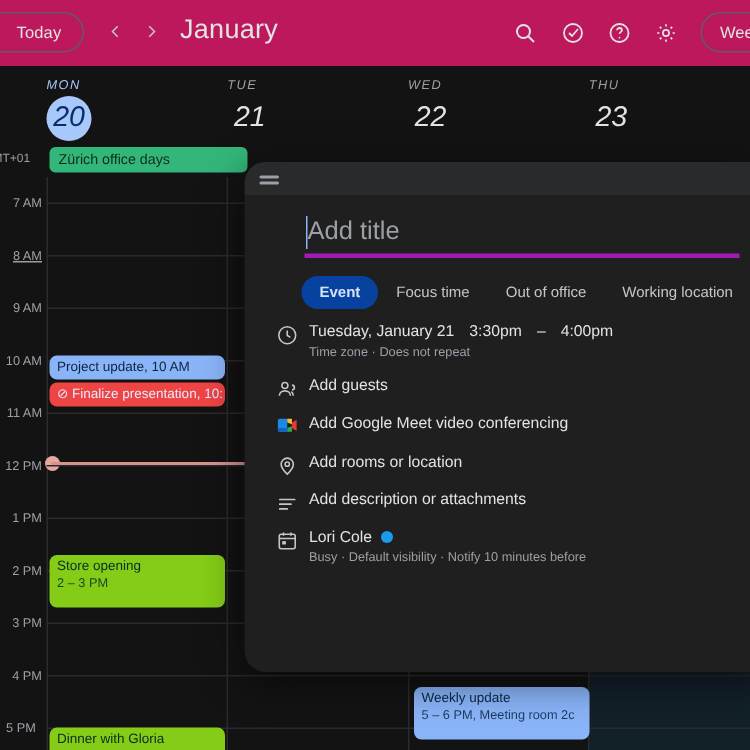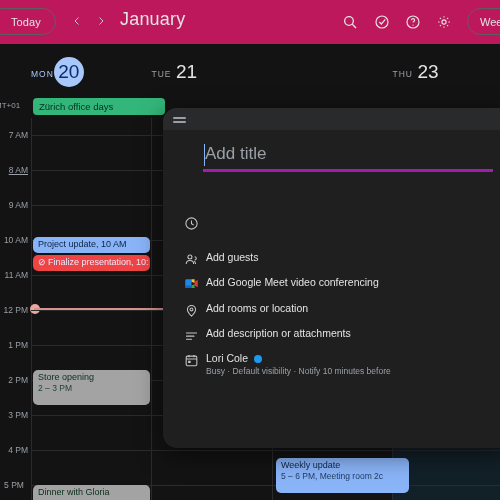--- a/index.html
+++ b/index.html
@@ -53,21 +53,21 @@
     font-size: 11px; display: flex; align-items: center; white-space: nowrap;
   }
 
   
   #dayheader {
     position: absolute; left: 0; top: 44px; width: 500px; height: 52px;
     background: #131314;
   }
   .daycol {
     position: absolute; top: 0; width: 108px; height: 52px;
-    display: flex; align-items: center;
+    display: flex; flex-direction: column; align-items: flex-start; font-style: italic;
   }
   .dow {
     font-size: 8.5px; letter-spacing: 1px; color: #9aa0a6;
     margin-top: 7px; text-transform: uppercase;
   }
   .dnum {
     font-size: 19px; color: #e3e3e3; margin-top: 3px;
     width: 30px; height: 30px; line-height: 30px; text-align: center;
     border-radius: 50%;
   }
@@ -112,21 +112,21 @@
 
   
   .ev {
     position: absolute; border-radius: 5px; overflow: hidden;
     font-size: 9px; line-height: 11px; padding: 2px 5px;
     white-space: nowrap;
   }
   .ev .t2 { font-size: 8.5px; opacity: .85; }
   .ev-blue  { background: #8ab4f8; color: #0b2545; }
   .ev-purple{ background: #ef4444; color: #ece9ff; }
-  .ev-green { background: #a3a3a3; color: #0b2e1d; }
+  .ev-green { background: #84cc16; color: #0b2e1d; }
 
   
   #nowline {
     position: absolute; left: 34px; right: 0; top: 190px;
     height: 2px; background: #d9938f;
   }
   #nowdot {
     position: absolute; left: 30px; top: 186px;
     width: 10px; height: 10px; border-radius: 50%; background: #e8a8a2;
   }
@@ -245,20 +245,24 @@
   </div>
 
   <div id="dayheader">
       <div class="daycol today" style="left: 31px;">
         <div class="dow">MON</div>
         <div class="dnum">20</div>
       </div>
       <div class="daycol" style="left: 151.5px;">
         <div class="dow">TUE</div>
         <div class="dnum">21</div>
+      </div>
+      <div class="daycol" style="left: 272px;">
+        <div class="dow">WED</div>
+        <div class="dnum">22</div>
       </div>
       <div class="daycol" style="left: 392.5px;">
         <div class="dow">THU</div>
         <div class="dnum">23</div>
       </div>
     </div>
 
   <div id="allday">
     <div id="tz-label">MT+01</div>
     <div id="allday-event">Zürich office days</div>
@@ -300,43 +304,58 @@
       <div class="ev ev-purple" style="left: 33px; top: 137px; width: 117px; height: 16px;">
         <div class="t1">⊘ Finalize presentation, 10:</div>
       </div>
       <div class="ev ev-green" style="left: 33px; top: 252px; width: 117px; height: 35px;">
         <div class="t1">Store opening</div>
         <div class="t2">2 – 3 PM</div>
       </div>
       <div class="ev ev-green" style="left: 33px; top: 367px; width: 117px; height: 35px;">
         <div class="t1">Dinner with Gloria</div>
       </div>
-      <div class="ev ev-blue" style="left: 276px; top: 340px; width: 133px; height: 35px;">
+      <div class="ev ev-blue" style="left: 276px; top: 340px; width: 117px; height: 35px;">
         <div class="t1">Weekly update</div>
         <div class="t2">5 – 6 PM, Meeting room 2c</div>
       </div>
       <div class="ev ev-purple" style="left: 276px; top: 312px; width: 117px; height: 8px; border-radius: 5px;"></div>
     </div>
 
   <div id="dialog">
     <div id="dlg-head">
       <div id="drag-handle"></div>
     </div>
 
     <input id="title-input" type="text" placeholder="Add title" style="">
     <div id="caret"></div>
 
+    <div id="tabs">
+        <div class="tab active">Event</div>
+        <div class="tab">Focus time</div>
+        <div class="tab">Out of office</div>
+        <div class="tab">Working location</div>
+      </div>
 
     <div id="dialog-rows"></div>
   <div class="row" style="top: 107px;">
         <div class="rowicon">
           <svg width="15" height="15" viewBox="0 0 24 24" fill="none" stroke="#c4c7c5" stroke-width="1.7">
             <circle cx="12" cy="12" r="9"></circle>
             <path d="M12 7v5.3l3.4 2"></path>
           </svg>
+        </div>
+        <div class="rowtext">
+          <div class="l1 timebits">
+            <span>Tuesday, January 21</span>
+            <span>3:30pm</span>
+            <span>–</span>
+            <span>4:00pm</span>
+          </div>
+          <div class="l2">Time zone · Does not repeat</div>
         </div>
       </div>
       <div class="row" style="top: 143px;">
         <div class="rowicon">
           <svg width="15" height="15" viewBox="0 0 24 24" fill="none" stroke="#c4c7c5" stroke-width="1.7">
             <circle cx="9.5" cy="8" r="3.2"></circle>
             <path d="M3.6 19c0-3.2 2.7-5.3 5.9-5.3s5.9 2.1 5.9 5.3"></path>
             <path d="M17 7.6a2.6 2.6 0 010 5.2M18.4 19c0-2.1-.8-3.6-2-4.5"></path>
           </svg>
         </div>

